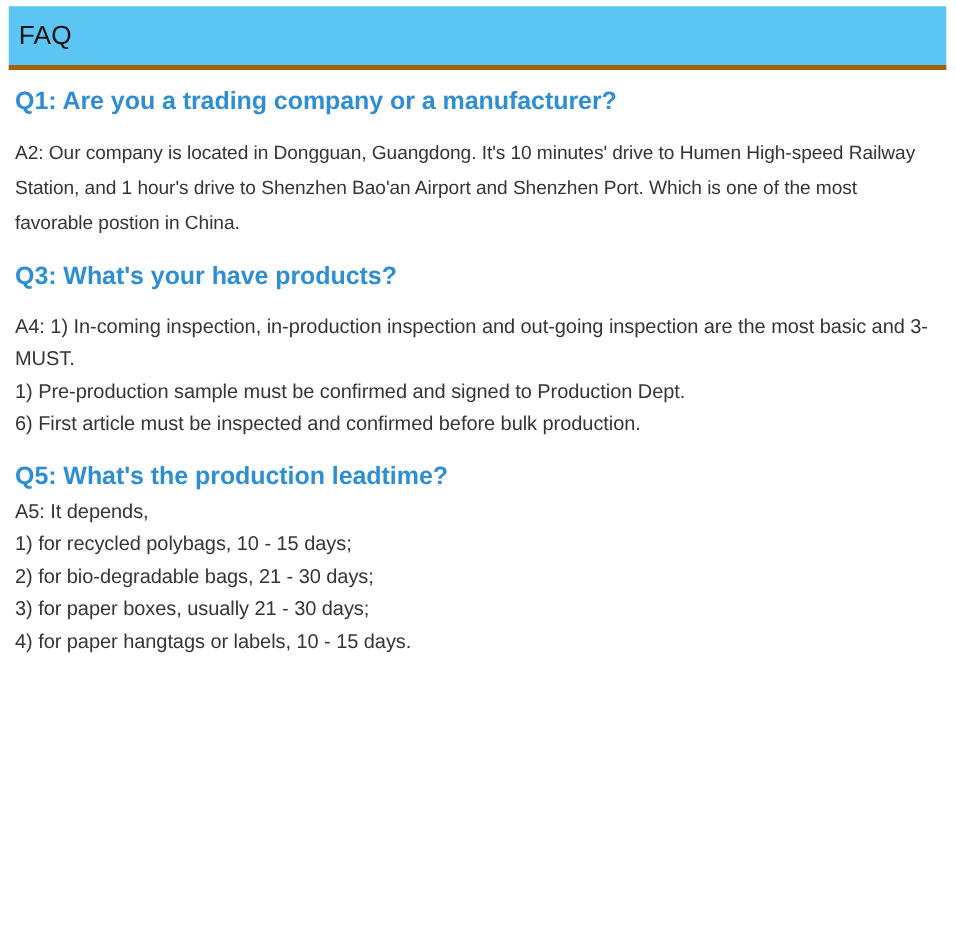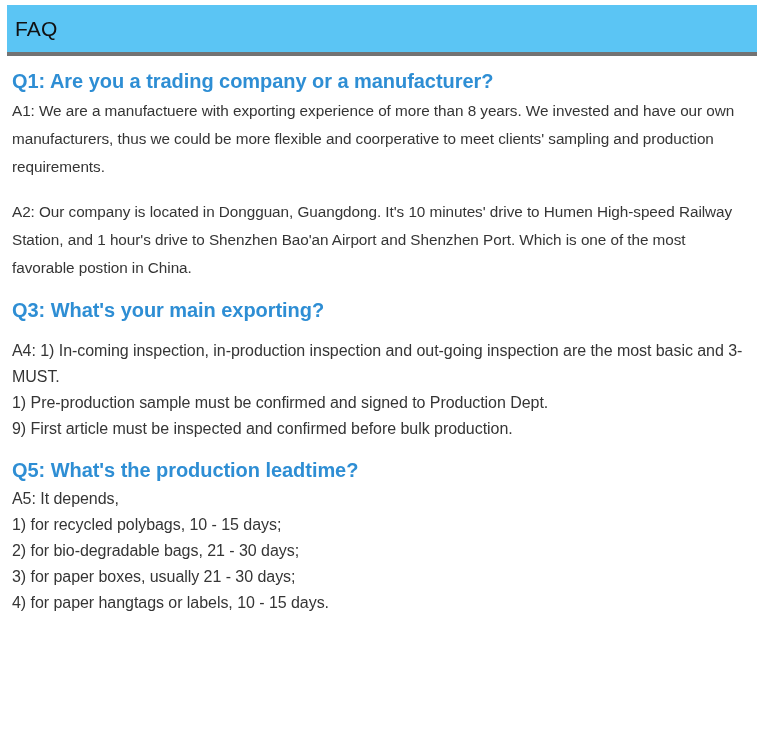--- a/index.html
+++ b/index.html
@@ -23,21 +23,21 @@
   }
 
   
   .faq-banner {
     position: absolute;
     left: 7px;
     top: 5px;
     width: 750px;
     height: 47px;
     background: #5bc5f4;
-    border-bottom: 4px solid #737373;
+    border-bottom: 4px solid #a16207;
     box-sizing: content-box;
   }
   .faq-banner-title {
     position: absolute;
     left: 8px;
     top: 50%;
     transform: translateY(-50%);
     font-size: 21px;
     line-height: 24px;
     font-weight: 400;
@@ -97,36 +97,35 @@
 <div class="page">
 
   <div class="faq-banner">
     <div class="faq-banner-title">FAQ</div>
   </div>
 
   <div class="content">
 
     <div class="qa-block">
       <p class="question">Q1: Are you a trading company or a manufacturer?</p>
-      <p class="answer">A1: We are a manufactuere with exporting experience of more than 8 years. We invested and have our own manufacturers, thus we could be more flexible and coorperative to meet clients' sampling and production requirements.</p>
     </div>
 
     <div class="qa-block">
       <p class="answer">A2: Our company is located in Dongguan, Guangdong. It's 10 minutes' drive to Humen High-speed Railway Station, and 1 hour's drive to Shenzhen Bao'an Airport and Shenzhen Port. Which is one of the most favorable postion in China.</p>
     </div>
 
     <div class="qa-block">
-      <p class="question">Q3: What's your main exporting?</p>
+      <p class="question">Q3: What's your have products?</p>
     </div>
 
     <div class="qa-block tight">
       <div class="answer">
         <span class="answer-line">A4: 1) In-coming inspection, in-production inspection and out-going inspection are the most basic and 3-MUST.</span>
         <span class="answer-line">1) Pre-production sample must be confirmed and signed to Production Dept.</span>
-        <span class="answer-line">9) First article must be inspected and confirmed before bulk production.</span>
+        <span class="answer-line">6) First article must be inspected and confirmed before bulk production.</span>
       </div>
     </div>
 
     <div class="qa-block tight">
       <p class="question">Q5: What's the production leadtime?</p>
       <div class="answer">
         <span class="answer-line">A5: It depends,</span>
         <span class="answer-line">1) for recycled polybags, 10 - 15 days;</span>
         <span class="answer-line">2) for bio-degradable bags, 21 - 30 days;</span>
         <span class="answer-line">3) for paper boxes, usually 21 - 30 days;</span>

